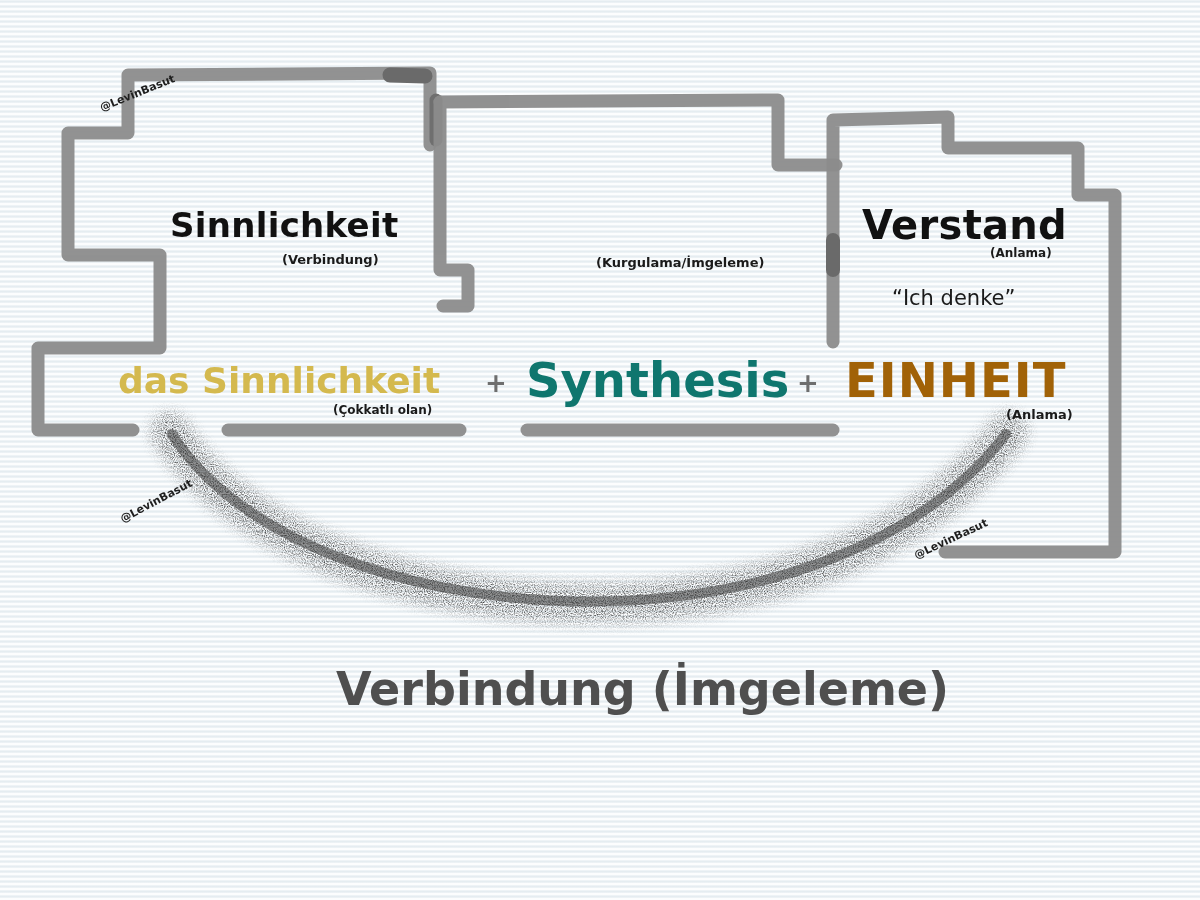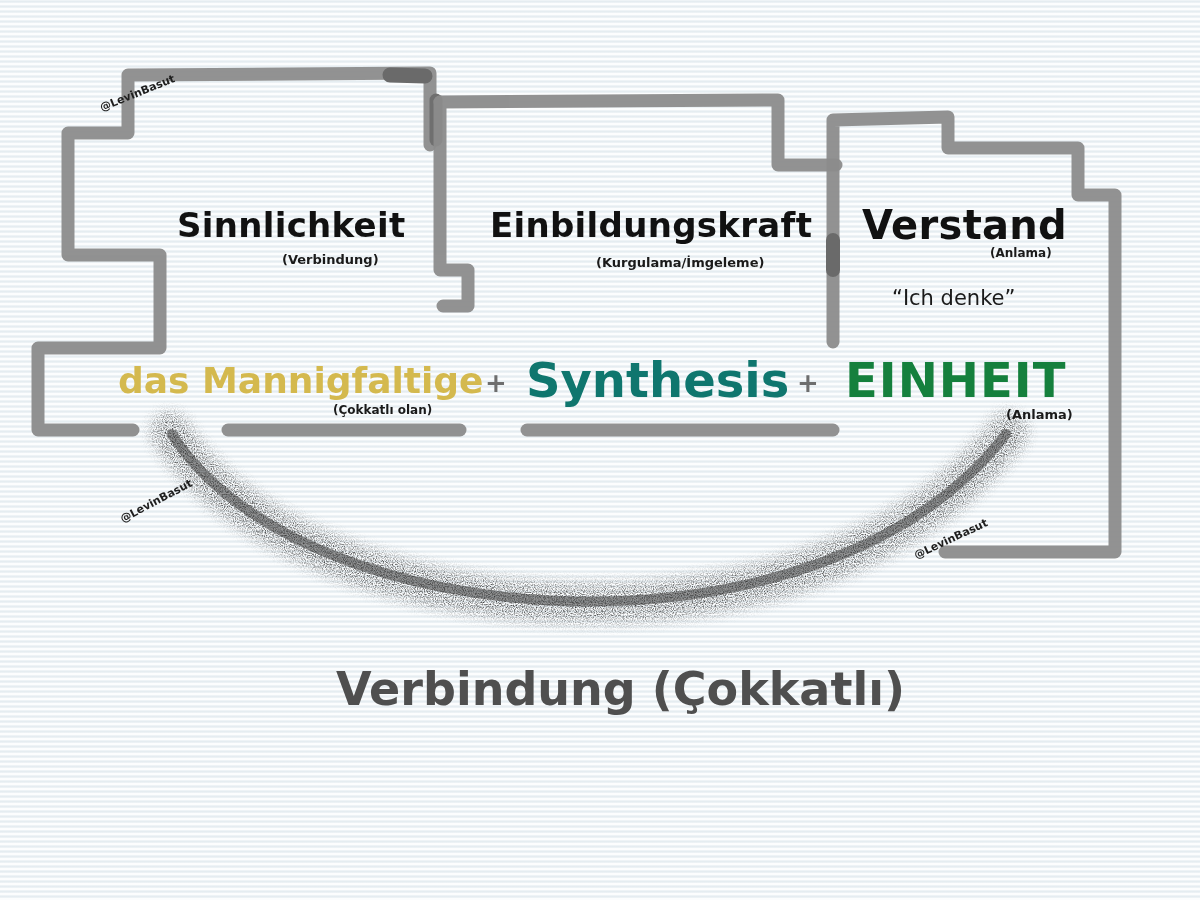--- a/index.html
+++ b/index.html
@@ -53,41 +53,40 @@
       <path d="M833 342 L833 120 L948 117 L948 148 L1078 148 L1078 195 L1115 195 L1115 552 L945 552"></path>
     </g>
     <path d="M833 240 L833 270" stroke="#6a6a6a" stroke-width="14" stroke-linecap="round" fill="none"></path>
 
     <g>
       <path d="M170 432 C 300 640, 820 680, 1008 432" fill="none" stroke="#2b2b2b" stroke-width="38" stroke-linecap="round" filter="url(#spray)" opacity="0.9"></path>
       <path d="M172 434 C 300 638, 820 676, 1006 434" fill="none" stroke="#3a3a3a" stroke-width="10" stroke-linecap="round" opacity="0.55"></path>
     </g>
   </svg>
 
-  <div class="lbl title" style="left:170px; top:205px;margin-left:7px;">Sinnlichkeit</div>
+  <div class="lbl title" style="left:170px; top:205px;">Sinnlichkeit</div>
   <div class="lbl sub" style="left:282px; top:252px;">(Verbindung)</div>
 
-  <div class="lbl title" style="left:490px; top:205px;">Einbildungskraft</div>
   <div class="lbl sub" style="left:596px; top:255px;">(Kurgulama/İmgeleme)</div>
 
   <div class="lbl title" style="left:862px; top:202px; font-size:40px;">Verstand</div>
   <div class="lbl sub" style="left:990px; top:246px; font-size:12px;">(Anlama)</div>
   <div class="lbl quote" style="left:892px; top:286px;">“Ich denke”</div>
 
-  <div class="lbl term" style="left:118px; top:360px; font-size:36px; color:#d4b94e;">das Mannigfaltige</div>
+  <div class="lbl term" style="left:118px; top:360px; font-size:36px; color:#d4b94e;">das Sinnlichkeit</div>
   <div class="lbl sub" style="left:333px; top:403px; font-size:12px;">(Çokkatlı olan)</div>
 
   <div class="lbl plus" style="left:485px; top:368px;">+</div>
 
   <div class="lbl term" style="left:526px; top:352px; font-size:48px; color:#0f766e;">Synthesis</div>
 
   <div class="lbl plus" style="left:797px; top:368px;">+</div>
 
-  <div class="lbl term" style="left:845px; top:352px; font-size:48px; color:#15803d; letter-spacing:1px;">EINHEIT</div>
+  <div class="lbl term" style="left:845px; top:352px; font-size:48px; color:#a16207; letter-spacing:1px;">EINHEIT</div>
   <div class="lbl sub" style="left:1006px; top:407px; font-size:13px;">(Anlama)</div>
 
-  <div class="lbl bottom" style="left:336px; top:662px;">Verbindung (Çokkatlı)</div>
+  <div class="lbl bottom" style="left:336px; top:662px;">Verbindung (İmgeleme)</div>
 
   <div class="wm" style="left:98px; top:102px; transform:rotate(-22deg); transform-origin:left top;">@LevinBasut</div>
   <div class="wm" style="left:118px; top:514px; transform:rotate(-28deg); transform-origin:left top;">@LevinBasut</div>
   <div class="wm" style="left:912px; top:550px; transform:rotate(-25deg); transform-origin:left top;">@LevinBasut</div>
 
 </div>
 
 </body></html>

